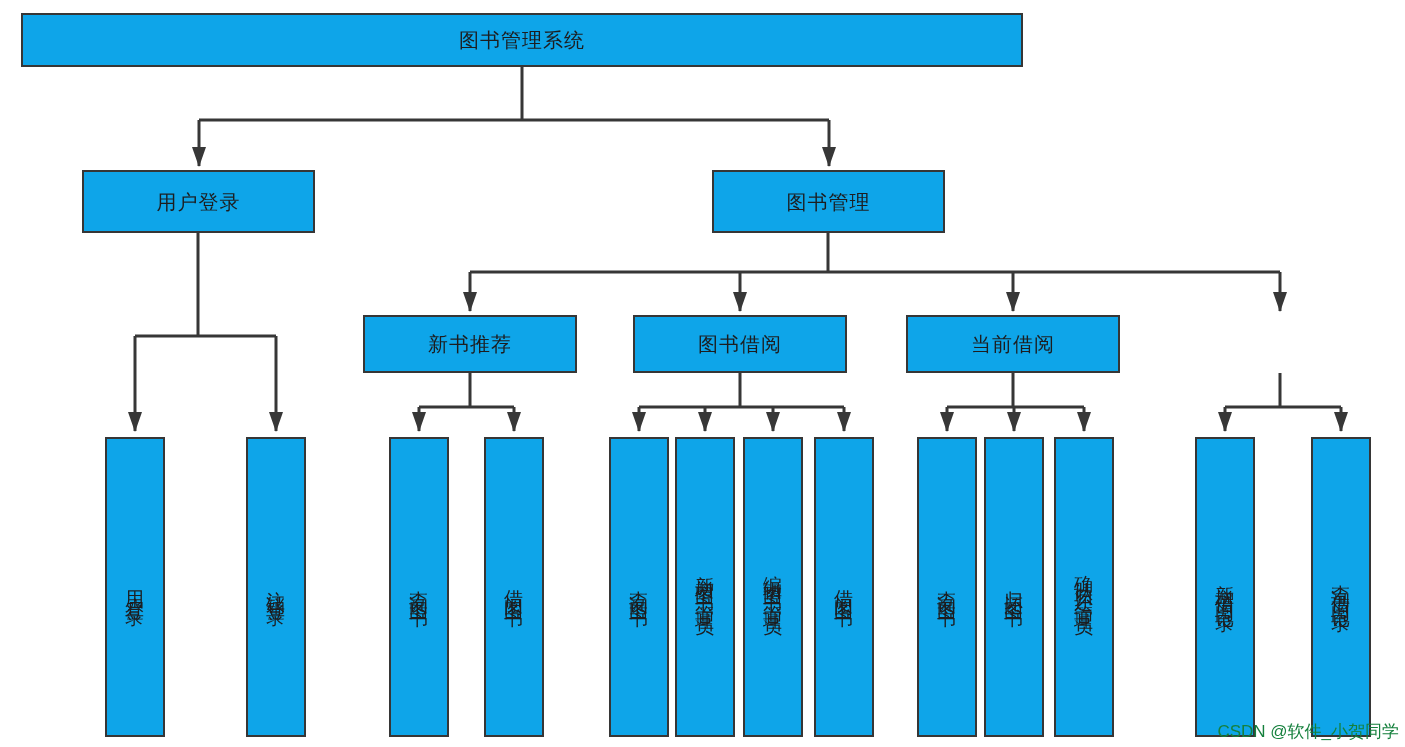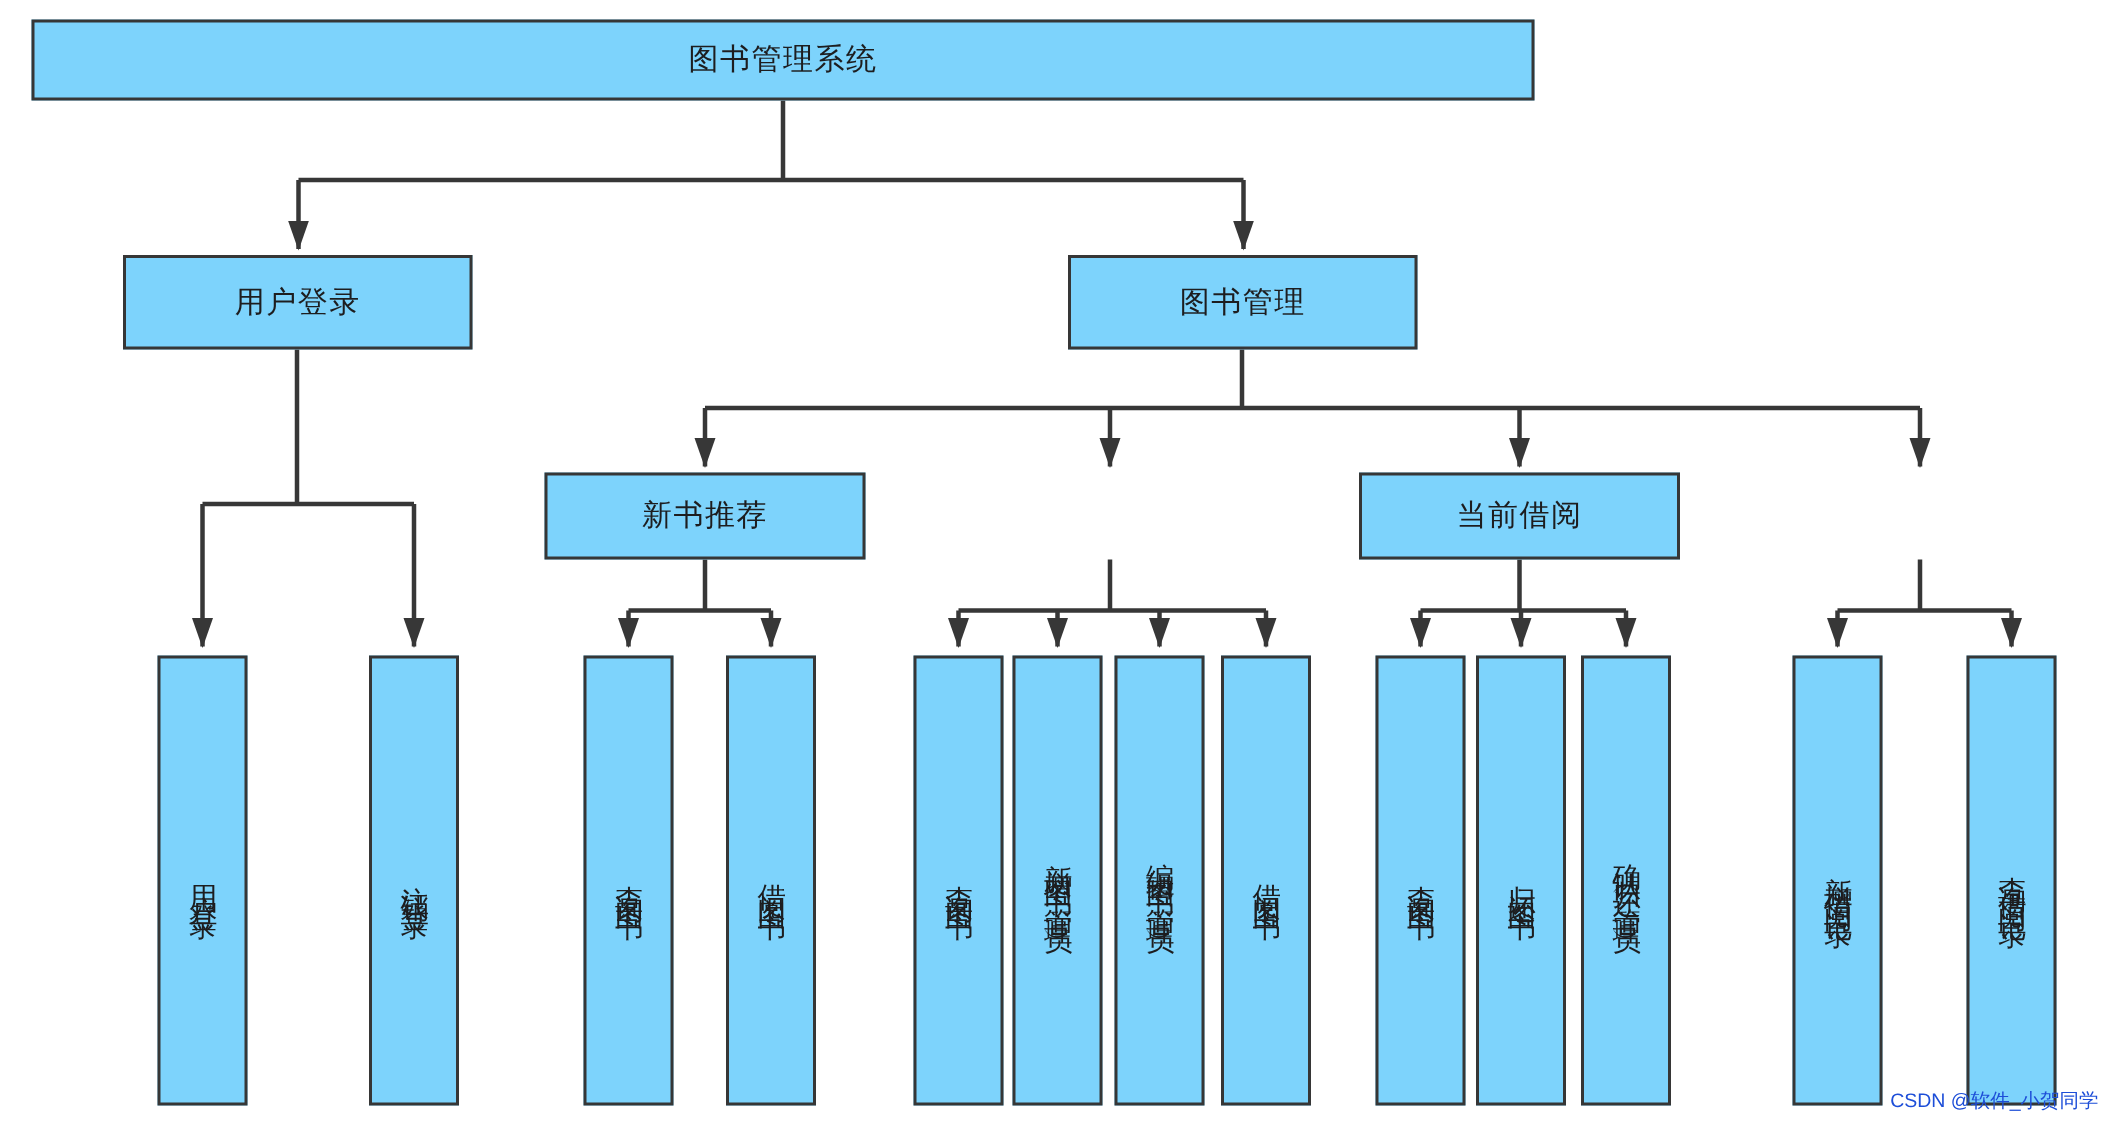--- a/index.html
+++ b/index.html
@@ -13,21 +13,21 @@
     color: #1d1d1f;
   }
   .connectors {
     position: absolute;
     left: 0; top: 0;
     width: 1405px; height: 747px;
   }
   .node {
     position: absolute;
     box-sizing: border-box;
-    background: #7dd3fc;
+    background: #0ea5e9;
     border: 2.5px solid #363636;
     display: flex;
     align-items: center;
     justify-content: center;
     text-align: left;
   }
   .hlabel { font-size: 20px; line-height: 1; letter-spacing: 1px; white-space: nowrap; }
   .root  { left: 21px;  top: 13px;  width: 1002px; height: 54px; }
   .lvl2  { top: 170px; width: 233px; height: 63px; }
   .lvl3  { top: 315px; width: 214px; height: 58px; }
@@ -37,22 +37,22 @@
     text-orientation: mixed;
     font-size: 19px;
     letter-spacing: 6px;
     line-height: 1;
     white-space: nowrap;
   }
   .watermark {
     position: absolute;
     right: 6px;
     bottom: 4px;
-    font-size: 13px;
-    color: #1d4ed8;
+    font-size: 17px;
+    color: #15803d;
     white-space: nowrap;
   }
 </style>
 </head>
 <body>
 
 <div class="canvas">
 
   <svg class="connectors" viewBox="0 0 1405 747" xmlns="http://www.w3.org/2000/svg">
     <defs>
@@ -97,20 +97,23 @@
   <div class="node lvl2" style="left:82px">
     <span class="hlabel">用户登录</span>
   </div>
   <div class="node lvl3" style="left:363px">
     <span class="hlabel">新书推荐</span>
   </div>
 
   <div class="node lvl2" style="left:712px">
     <span class="hlabel">图书管理</span>
   </div>
+  <div class="node lvl3" style="left:633px">
+    <span class="hlabel">图书借阅</span>
+  </div>
   <div class="node lvl3" style="left:906px">
     <span class="hlabel">当前借阅</span>
   </div>
 
   <div class="node leaf" style="left:105px">
     <span class="vtext">用户登录</span>
   </div>
   <div class="node leaf" style="left:246px">
     <span class="vtext">注销登录</span>
   </div>

